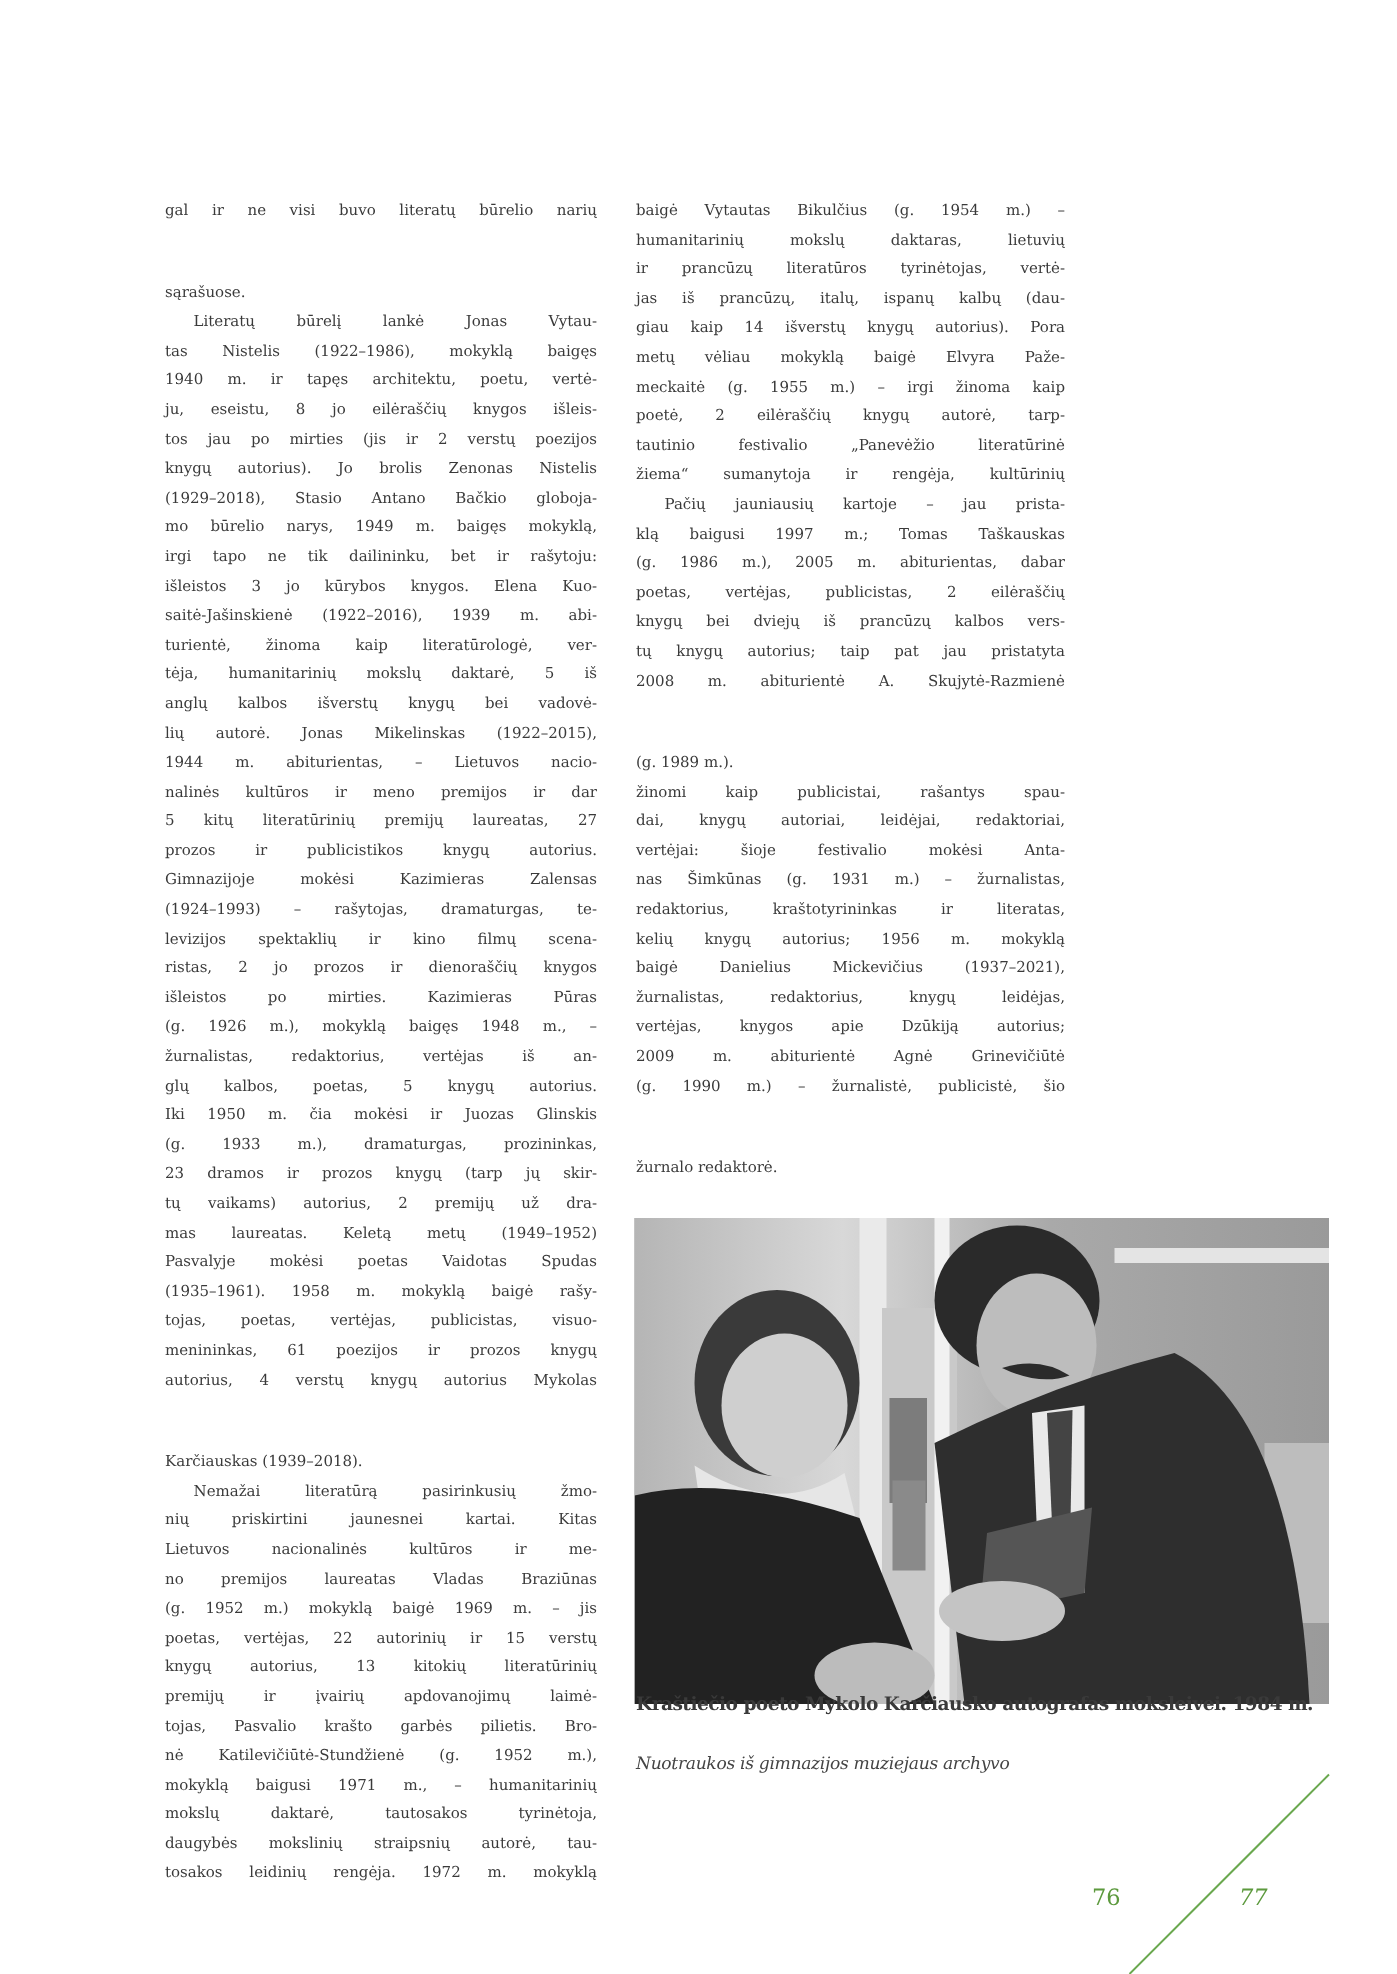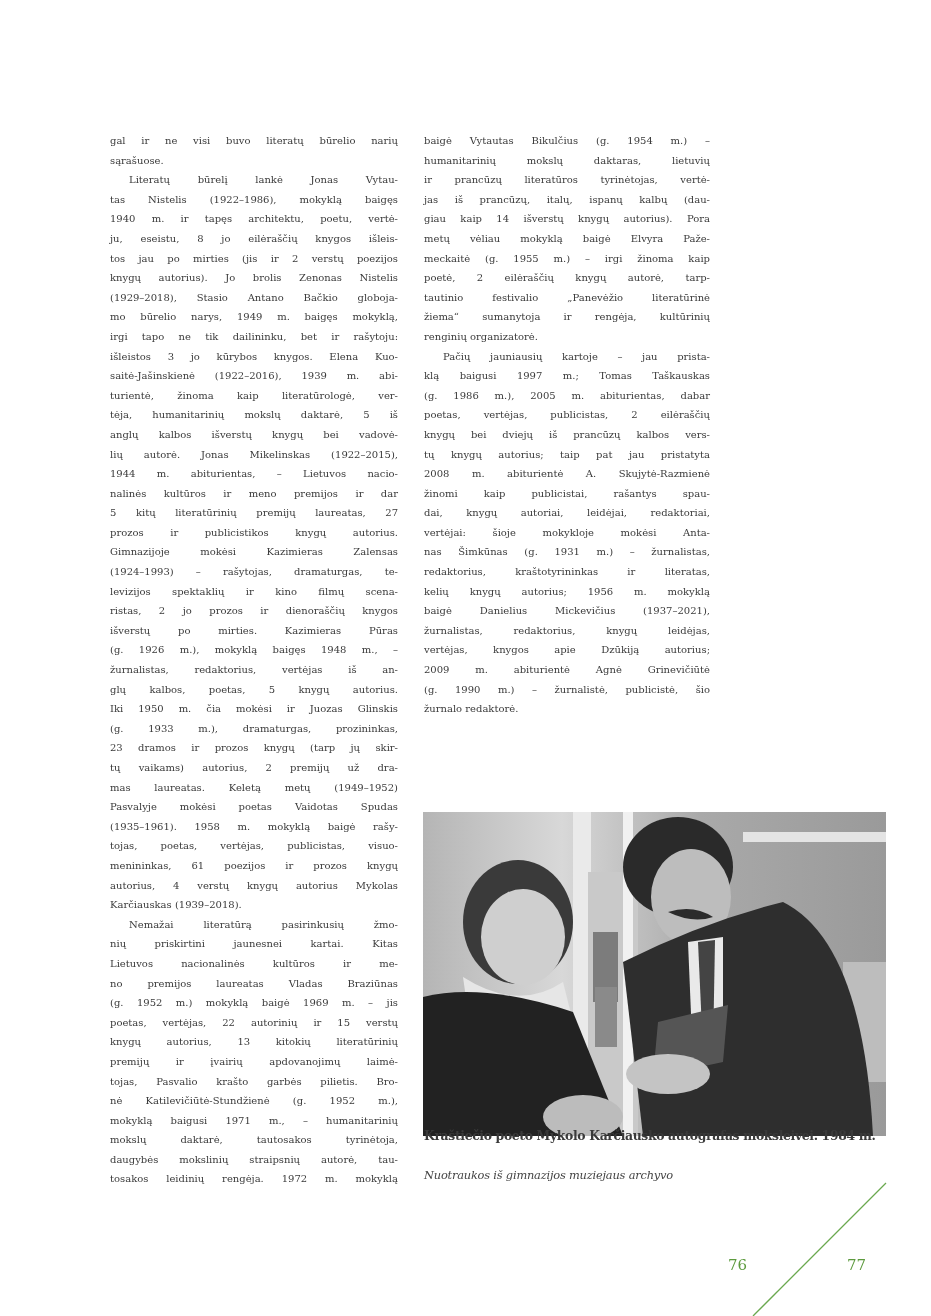--- a/index.html
+++ b/index.html
@@ -2,28 +2,28 @@
 <html><head>
   <meta charset="utf-8">
   <style>
     html, body { margin: 0; padding: 0; background: #ffffff; }
     body { width: 931px; height: 1316px; position: relative; overflow: hidden;
       font-family: "DejaVu Serif", "Liberation Serif", serif; color: #3a3a3a; }
     .col { position: absolute; top: 131px; width: 288px; font-size: 10px; line-height: 19.6px; }
     .col.left { left: 110px; }
     .col.right { left: 424px; width: 286px; }
     .line { display: block; height: 19.6px; white-space: nowrap; text-align: justify; text-align-last: justify; overflow: visible; }
-    .line.last { text-align-last: left; }
+    .line.last { text-align-last: left; margin-top: 35px; }
     .line.indent { padding-left: 19px; }
     .photo { position: absolute; left: 423px; top: 812px; width: 463px; height: 324px; overflow: hidden; background: #8c8c8c; }
     .caption { position: absolute; left: 424px; top: 1128px; width: 470px; font-size: 12.4px; font-weight: bold; color: #3a3a3a; white-space: nowrap; letter-spacing: -0.35px; }
     .credit { position: absolute; left: 424px; top: 1168px; font-size: 11.4px; font-style: italic; color: #444; white-space: nowrap; letter-spacing: -0.2px; }
     .pagenum { position: absolute; top: 1256px; font-size: 15px; color: #5d9a3e; }
     .pn-left { left: 728px; }
-    .pn-right { left: 847px; }
+    .pn-right { left: 826px; font-style: italic; }
     .divider { position: absolute; left: 0; top: 0; width: 931px; height: 1316px; pointer-events: none; }
   </style>
 </head>
 <body>
 
 <div class="col left" id="leftcol">
     <div class="line">gal ir ne visi buvo literatų būrelio narių</div>
     <div class="line last">sąrašuose.</div>
     <div class="line indent">Literatų būrelį lankė Jonas Vytau-</div>
     <div class="line">tas Nistelis (1922–1986), mokyklą baigęs</div>
@@ -41,21 +41,21 @@
     <div class="line">anglų kalbos išverstų knygų bei vadovė-</div>
     <div class="line">lių autorė. Jonas Mikelinskas (1922–2015),</div>
     <div class="line">1944 m. abiturientas, – Lietuvos nacio-</div>
     <div class="line">nalinės kultūros ir meno premijos ir dar</div>
     <div class="line">5 kitų literatūrinių premijų laureatas, 27</div>
     <div class="line">prozos ir publicistikos knygų autorius.</div>
     <div class="line">Gimnazijoje mokėsi Kazimieras Zalensas</div>
     <div class="line">(1924–1993) – rašytojas, dramaturgas, te-</div>
     <div class="line">levizijos spektaklių ir kino filmų scena-</div>
     <div class="line">ristas, 2 jo prozos ir dienoraščių knygos</div>
-    <div class="line">išverstų po mirties. Kazimieras Pūras</div>
+    <div class="line">išleistos po mirties. Kazimieras Pūras</div>
     <div class="line">(g. 1926 m.), mokyklą baigęs 1948 m., –</div>
     <div class="line">žurnalistas, redaktorius, vertėjas iš an-</div>
     <div class="line">glų kalbos, poetas, 5 knygų autorius.</div>
     <div class="line">Iki 1950 m. čia mokėsi ir Juozas Glinskis</div>
     <div class="line">(g. 1933 m.), dramaturgas, prozininkas,</div>
     <div class="line">23 dramos ir prozos knygų (tarp jų skir-</div>
     <div class="line">tų vaikams) autorius, 2 premijų už dra-</div>
     <div class="line">mas laureatas. Keletą metų (1949–1952)</div>
     <div class="line">Pasvalyje mokėsi poetas Vaidotas Spudas</div>
     <div class="line">(1935–1961). 1958 m. mokyklą baigė rašy-</div>
@@ -82,31 +82,31 @@
     <div class="line">baigė Vytautas Bikulčius (g. 1954 m.) –</div>
     <div class="line">humanitarinių mokslų daktaras, lietuvių</div>
     <div class="line">ir prancūzų literatūros tyrinėtojas, vertė-</div>
     <div class="line">jas iš prancūzų, italų, ispanų kalbų (dau-</div>
     <div class="line">giau kaip 14 išverstų knygų autorius). Pora</div>
     <div class="line">metų vėliau mokyklą baigė Elvyra Paže-</div>
     <div class="line">meckaitė (g. 1955 m.) – irgi žinoma kaip</div>
     <div class="line">poetė, 2 eilėraščių knygų autorė, tarp-</div>
     <div class="line">tautinio festivalio „Panevėžio literatūrinė</div>
     <div class="line">žiema“ sumanytoja ir rengėja, kultūrinių</div>
-    <div class="line last">renginių organizatorė.</div>
     <div class="line indent">Pačių jauniausių kartoje – jau prista-</div>
     <div class="line">klą baigusi 1997 m.; Tomas Taškauskas</div>
     <div class="line">(g. 1986 m.), 2005 m. abiturientas, dabar</div>
     <div class="line">poetas, vertėjas, publicistas, 2 eilėraščių</div>
     <div class="line">knygų bei dviejų iš prancūzų kalbos vers-</div>
     <div class="line">tų knygų autorius; taip pat jau pristatyta</div>
     <div class="line">2008 m. abiturientė A. Skujytė-Razmienė</div>
+    <div class="line last">(g. 1989 m.).</div>
     <div class="line">žinomi kaip publicistai, rašantys spau-</div>
     <div class="line">dai, knygų autoriai, leidėjai, redaktoriai,</div>
-    <div class="line">vertėjai: šioje mokykloje mokėsi Anta-</div>
+    <div class="line">vertėjai: šioje festivalio mokėsi Anta-</div>
     <div class="line">nas Šimkūnas (g. 1931 m.) – žurnalistas,</div>
     <div class="line">redaktorius, kraštotyrininkas ir literatas,</div>
     <div class="line">kelių knygų autorius; 1956 m. mokyklą</div>
     <div class="line">baigė Danielius Mickevičius (1937–2021),</div>
     <div class="line">žurnalistas, redaktorius, knygų leidėjas,</div>
     <div class="line">vertėjas, knygos apie Dzūkiją autorius;</div>
     <div class="line">2009 m. abiturientė Agnė Grinevičiūtė</div>
     <div class="line">(g. 1990 m.) – žurnalistė, publicistė, šio</div>
     <div class="line last">žurnalo redaktorė.</div>
   </div>

